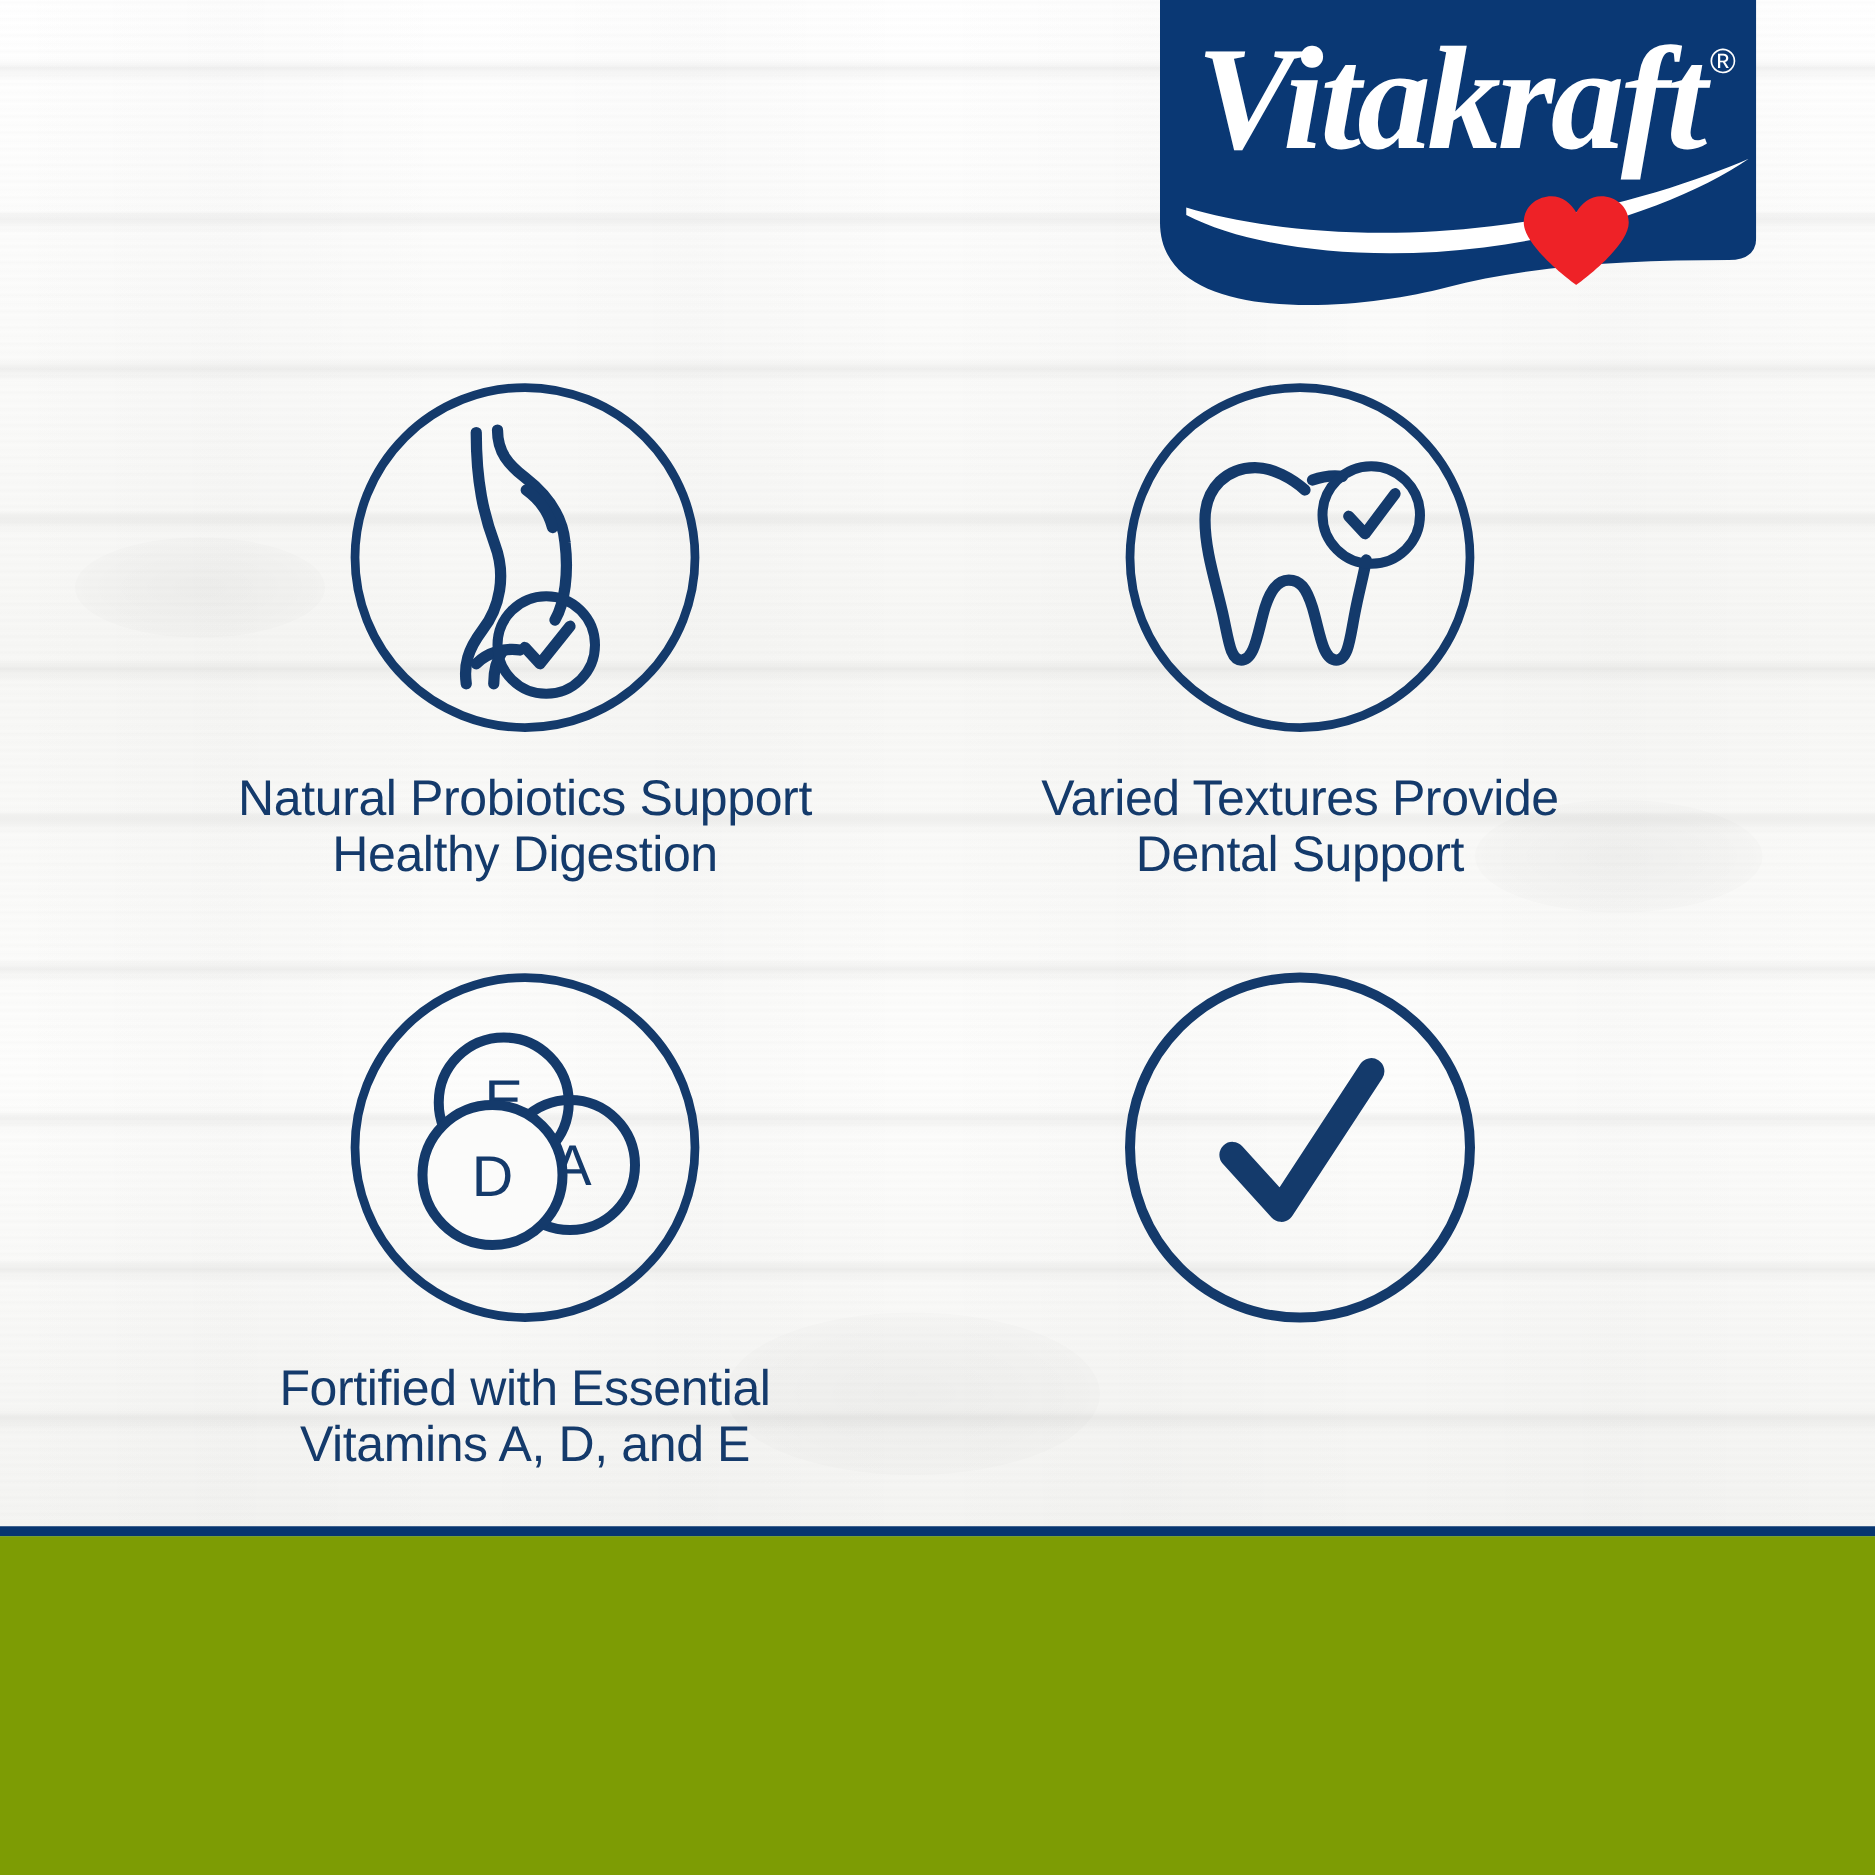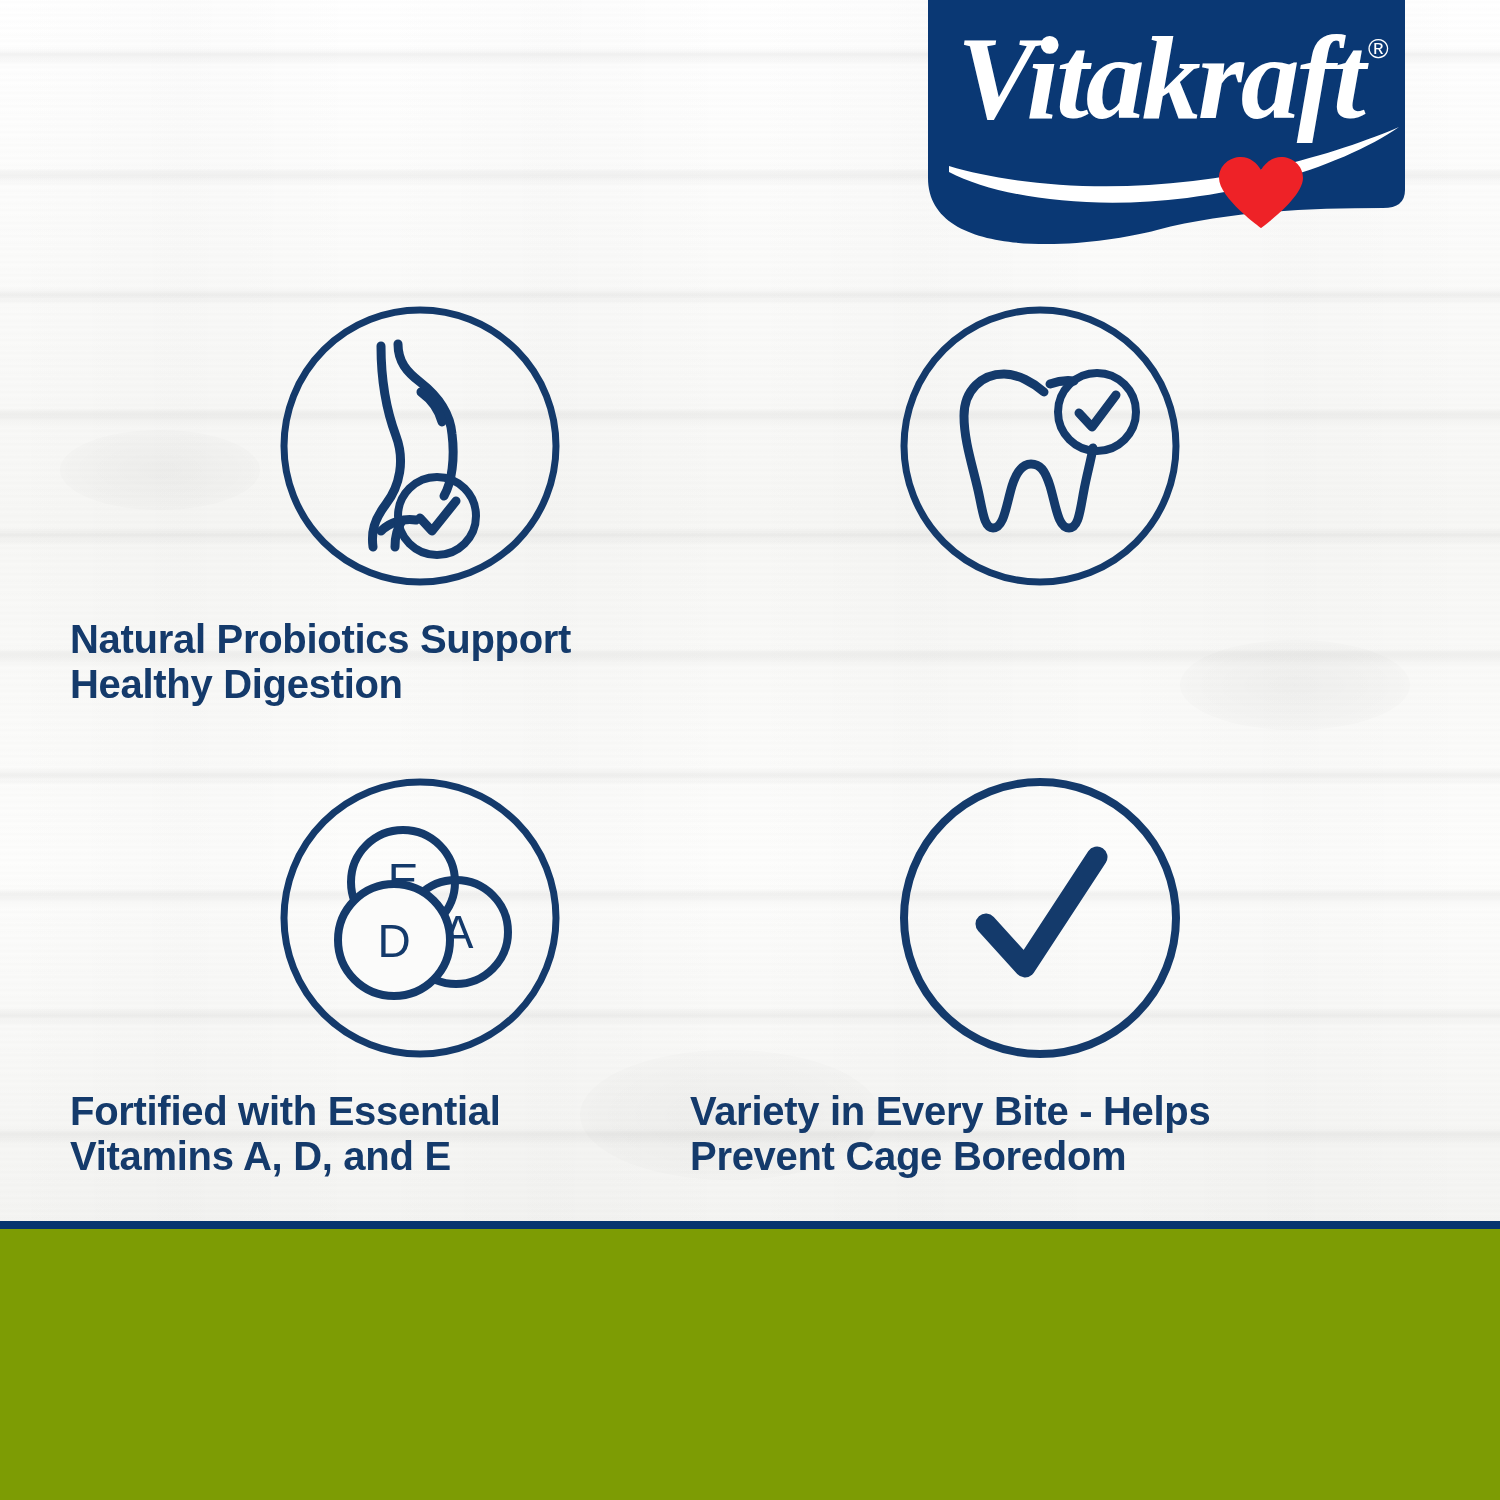--- a/index.html
+++ b/index.html
@@ -64,25 +64,25 @@
 
   .icon-ring{
     position:relative;
     width:292px; height:292px;
     margin:0 auto;
   }
   .icon-ring svg{ display:block; width:292px; height:292px; }
 
   .caption{
     margin-top:25px;
-    text-align:left;
+    text-align:center;
     color:#143a6b;
     font-size:40px;
     line-height:1.12;
-    font-weight:700;
+    font-weight:400;
     letter-spacing:-0.3px;
     white-space:pre-line;
   }
   .cell.c2 .icon-ring, .cell.c3 .icon-ring{ margin-top:2px; }
   .cell.c2 .caption, .cell.c3 .caption{ }
 
   
   .band-blue{
     position:absolute; left:0; top:1221px; width:1500px; height:8px;
     background:#07356f;
@@ -167,20 +167,22 @@
                    C110 228 112 206 118 186 C123 170 129 164 137 164
                    C146 164 151 170 156 186 C162 206 164 228 175 228
                    C185 228 186 210 190 190 C193 174 197 160 199 148" stroke-width="9"></path>
 
           <path d="M156 84 C164 81 172 80 180 81" stroke-width="9"></path>
 
           <circle cx="203" cy="112" r="39" stroke-width="8"></circle>
           <path d="M185 113 L198 127 L222 95" stroke-width="9"></path>
         </svg>
       </div>
+      <div class="caption">Varied Textures Provide
+Dental Support</div>
     </div>
 
     <div class="cell c2">
       <div class="icon-ring">
         <svg viewBox="0 0 292 292" xmlns="http://www.w3.org/2000/svg">
           <circle cx="146" cy="146" r="136" fill="none" stroke="#143a6b" stroke-width="7"></circle>
 
           <circle cx="129" cy="110" r="52" fill="none" stroke="#143a6b" stroke-width="8"></circle>
           <text x="129" y="124" text-anchor="middle" font-family="'Liberation Sans', sans-serif" font-size="46" fill="#143a6b">E</text>
 
@@ -195,22 +197,20 @@
 Vitamins A, D, and E</div>
     </div>
 
     <div class="cell c3">
       <div class="icon-ring">
         <svg viewBox="0 0 292 292" xmlns="http://www.w3.org/2000/svg" fill="none" stroke="#143a6b" stroke-linecap="round" stroke-linejoin="round">
           <circle cx="146" cy="146" r="136" stroke-width="8"></circle>
           <path d="M92 152 L131 195 L203 85" stroke-width="21"></path>
         </svg>
       </div>
-      <div class="caption">Variety in Every Bite - Helps
-Prevent Cage Boredom</div>
     </div>
 
   </div>
 
   <div class="band-blue"></div>
   <div class="band-green"></div>
 
 </div>
 
 </body></html>

